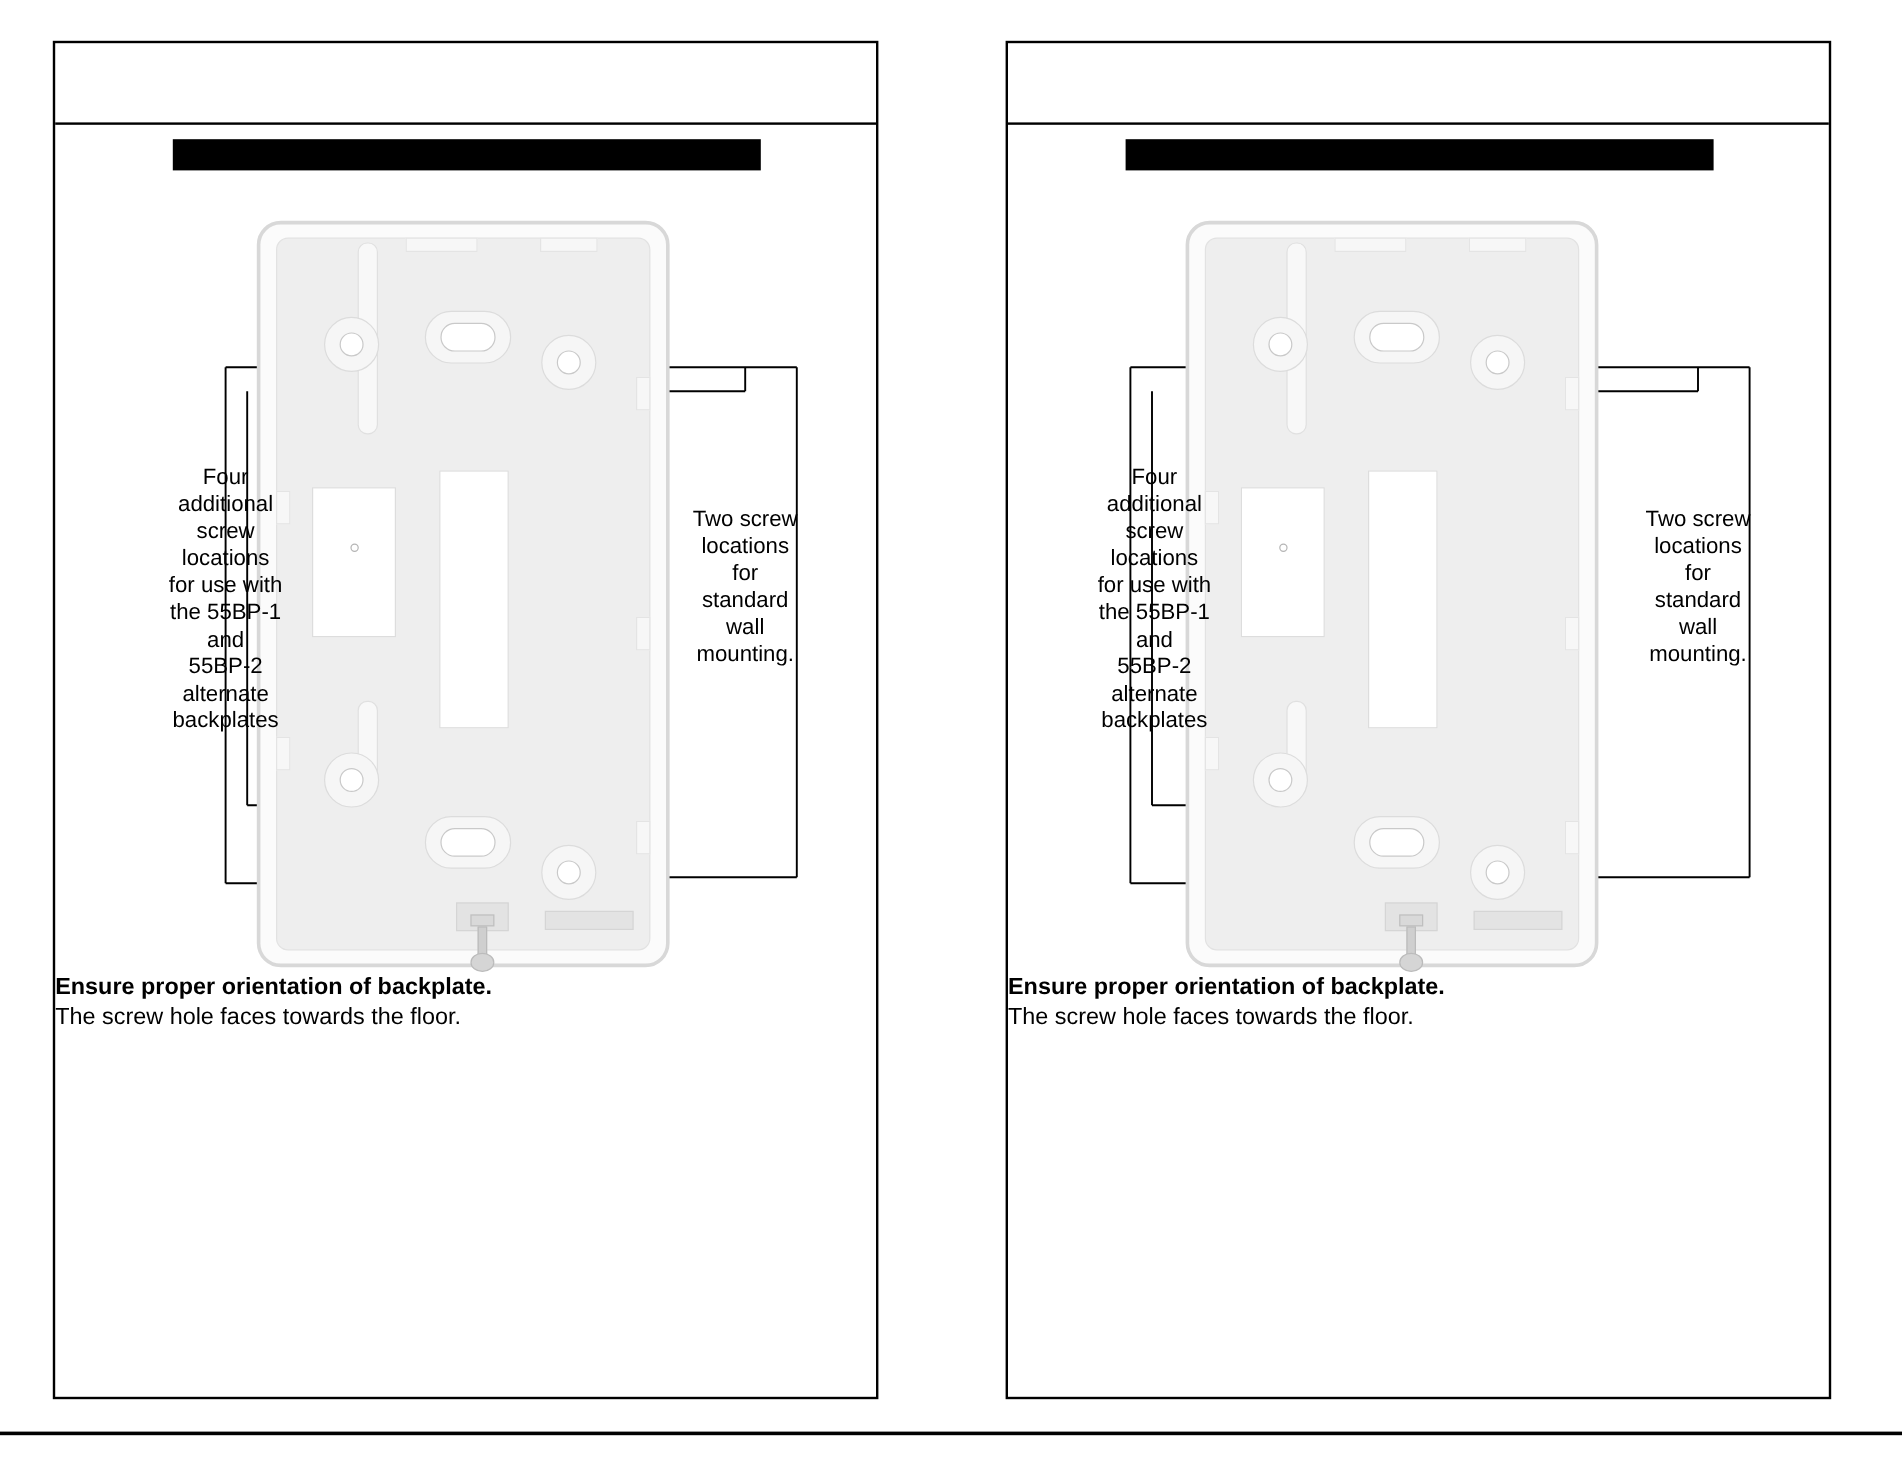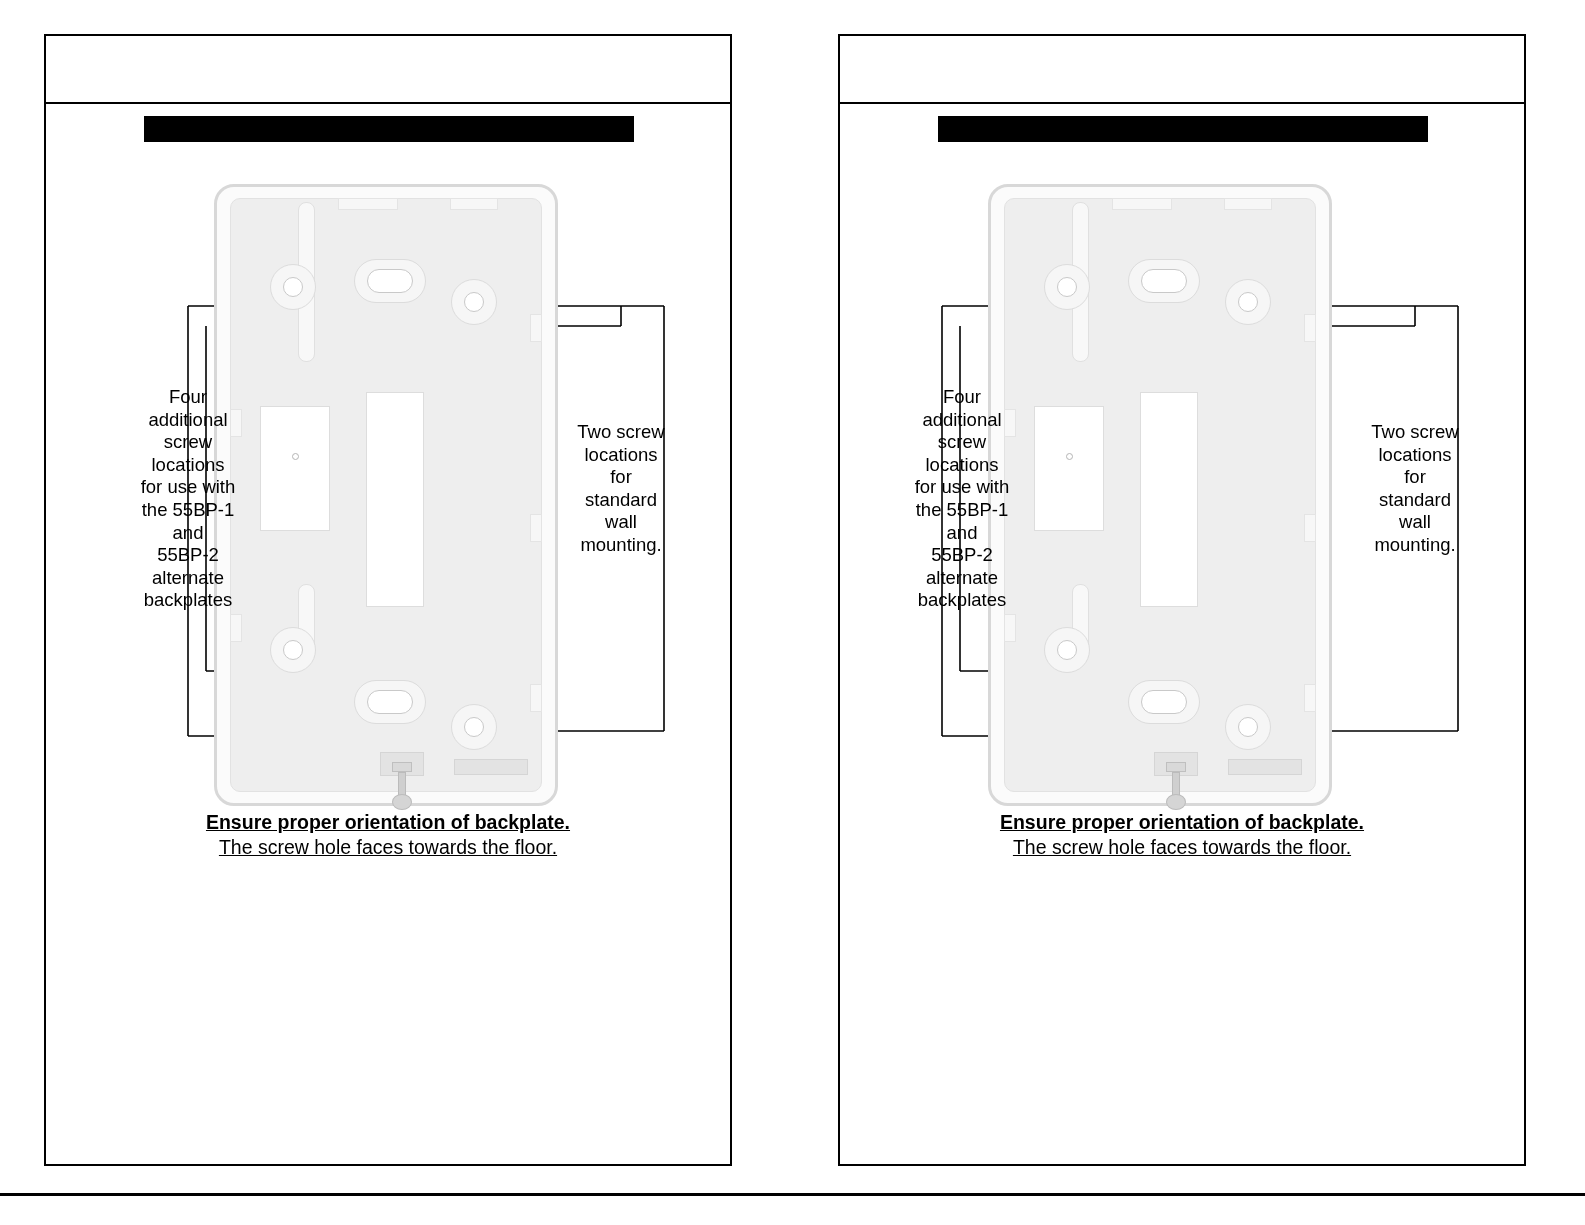--- a/index.html
+++ b/index.html
@@ -238,24 +238,22 @@
     top: 0;
     width: 688px;
     height: 1132px;
     pointer-events: none;
   }
 
   
   .caption {
     position: absolute;
     width: 100%;
-    text-align: center;
     font-size: 19.5px;
     line-height: 25px;
-    text-decoration: underline;
   }
   .panel.left  .caption { top: 774px; }
   .panel.right .caption { top: 774px; }
   .caption .bold { font-weight: bold; }
 
   .bottom-rule {
     position: absolute;
     left: 0;
     top: 1193px;
     width: 1585px;

